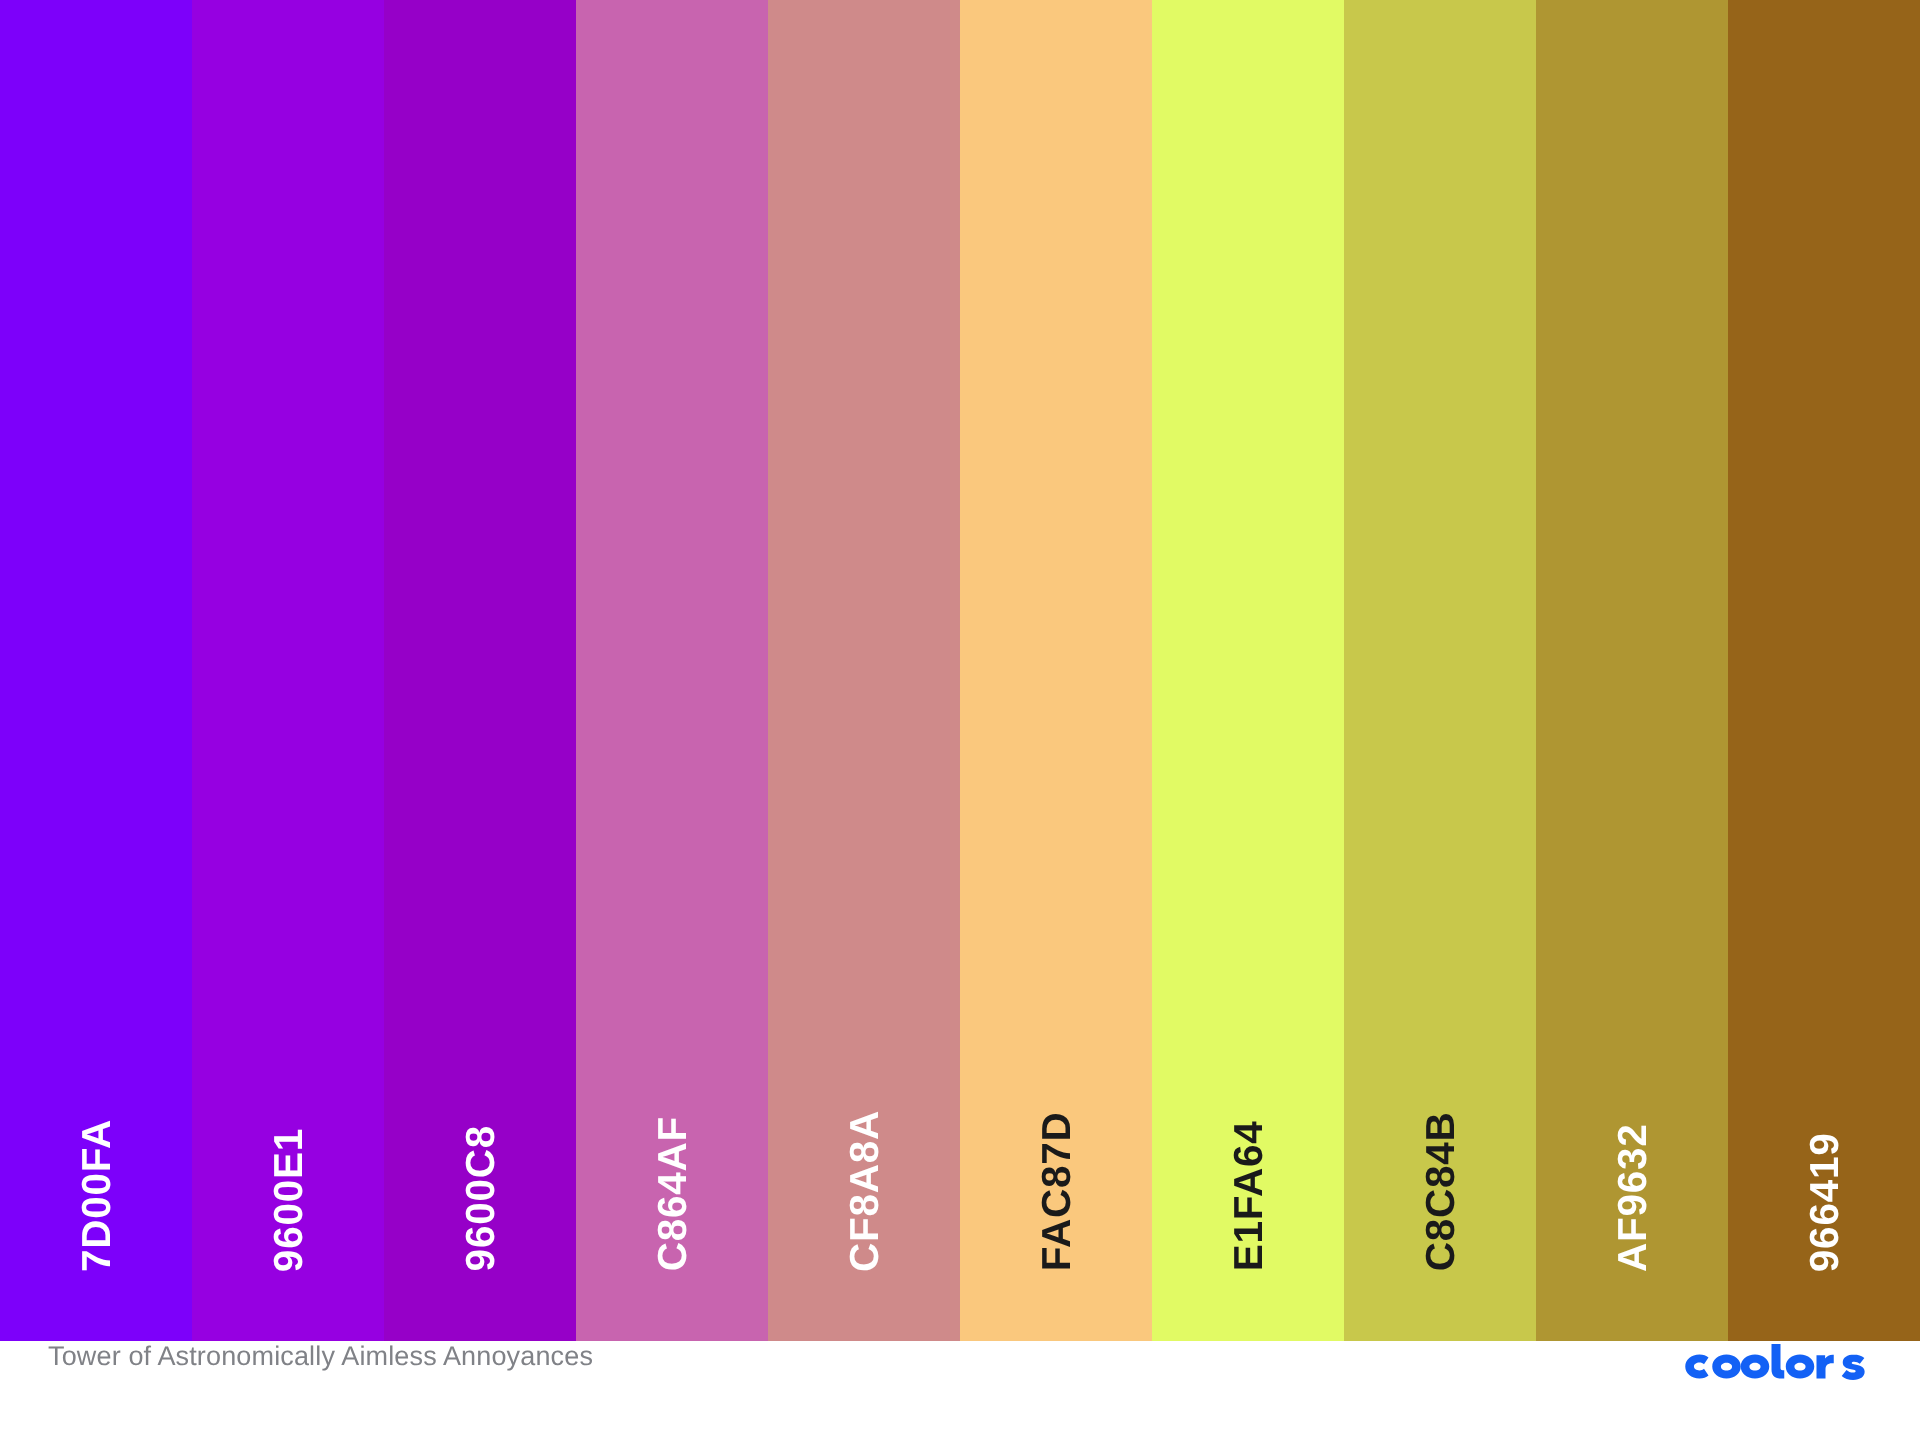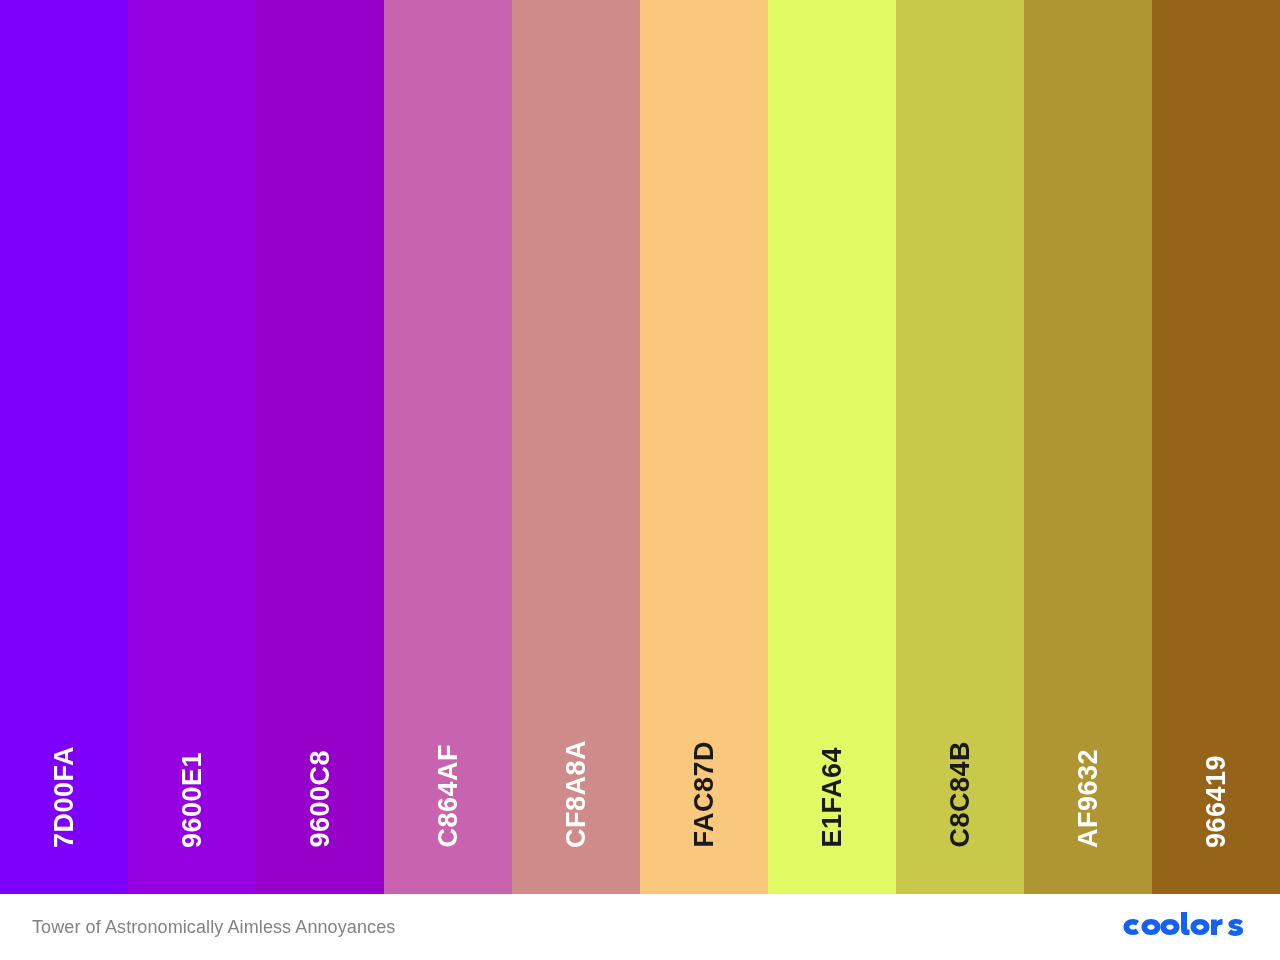--- a/index.html
+++ b/index.html
@@ -65,21 +65,21 @@
 
   
   #footer {
     position: relative;
     width: 1280px;
     height: 66px;
     flex: 0 0 66px;
     background: #ffffff;
     display: flex;
     flex-direction: row;
-    align-items: center;
+    align-items: flex-start;
     justify-content: space-between;
     box-sizing: border-box;
     padding: 0 32px;
   }
 
   #footer-title {
     font-family: "Liberation Sans", sans-serif;
     font-size: 18px;
     font-weight: normal;
     color: #808287;

